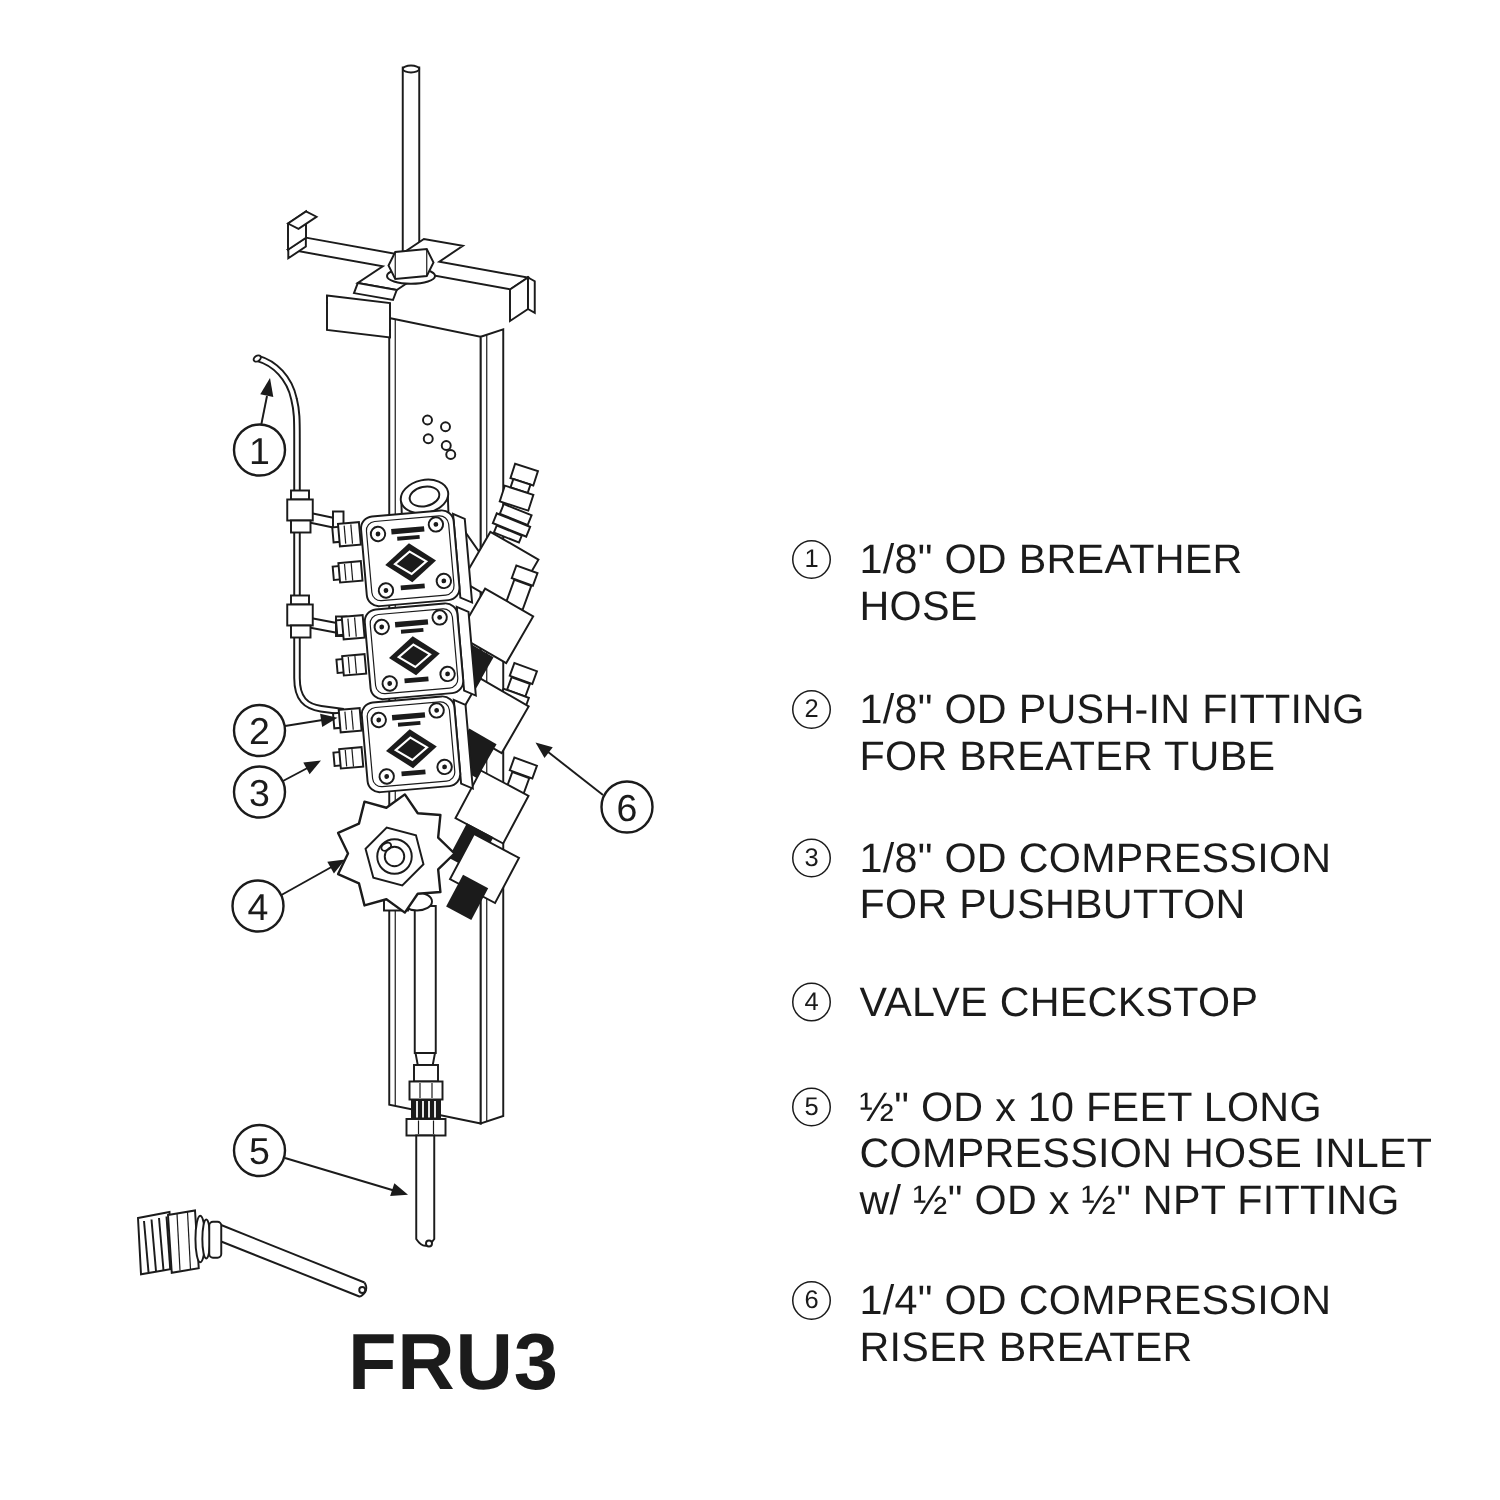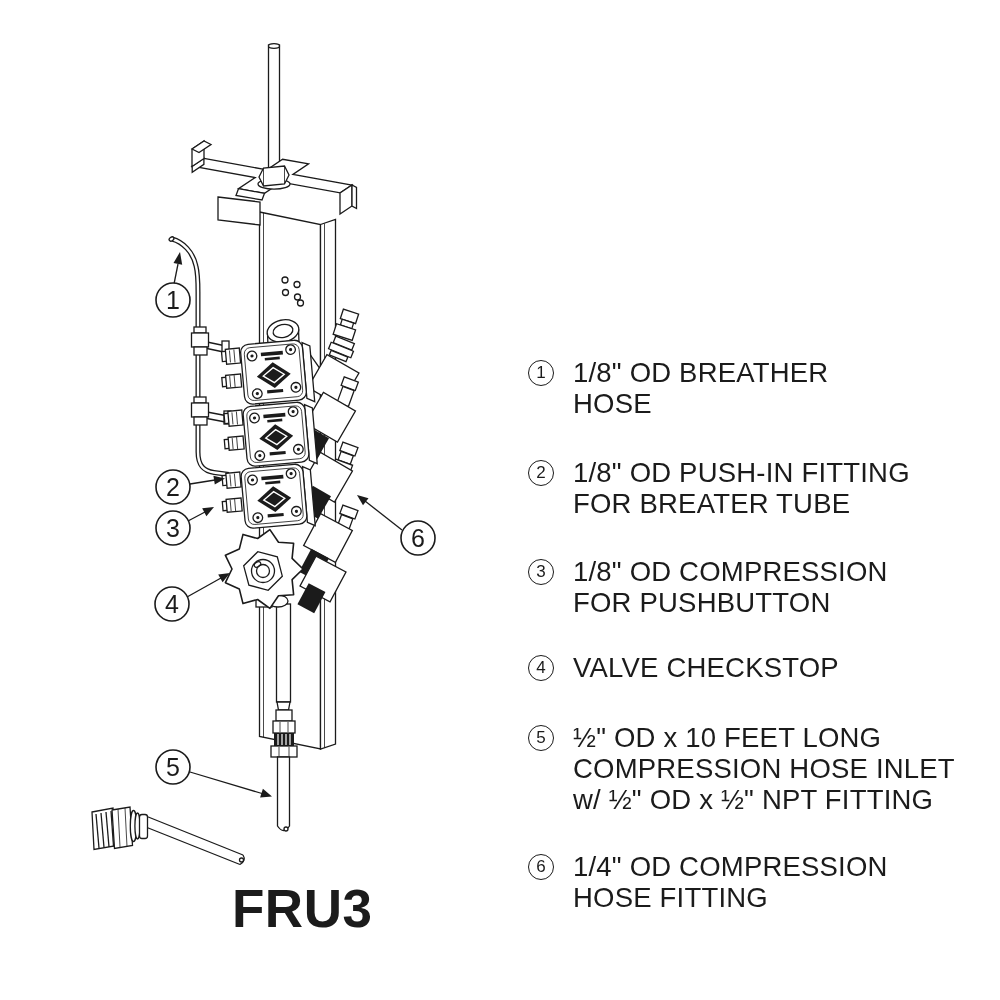--- a/index.html
+++ b/index.html
@@ -327,18 +327,18 @@
         <div>COMPRESSION HOSE INLET</div>
         <div>w/ ½" OD x ½" NPT FITTING</div>
       </div>
     </div>
     <div class="legend-item" style="top:851px">
       <div class="legend-num">
           <span>6</span>
         </div>
       <div class="legend-text">
         <div>1/4" OD COMPRESSION</div>
-        <div>HOSE FITTING</div>
+        <div>RISER BREATER</div>
       </div>
     </div>
   </div>
 
 </div>
 
 </body></html>

